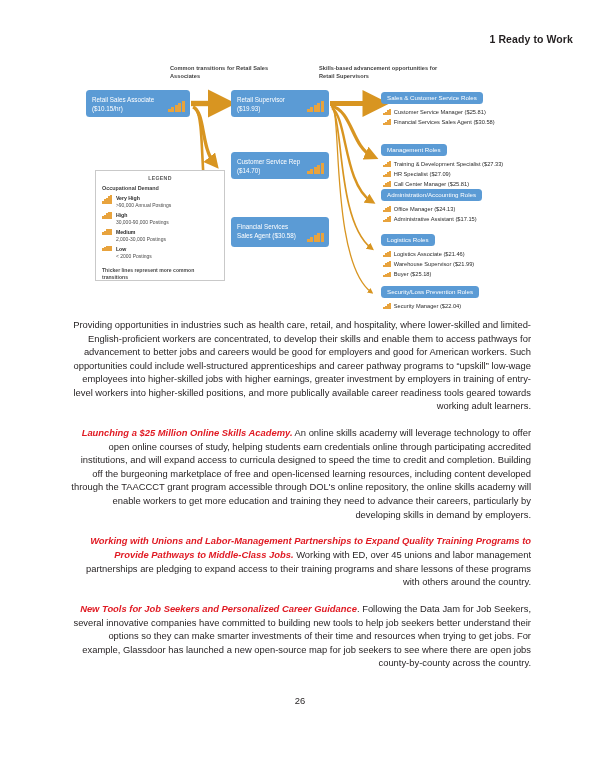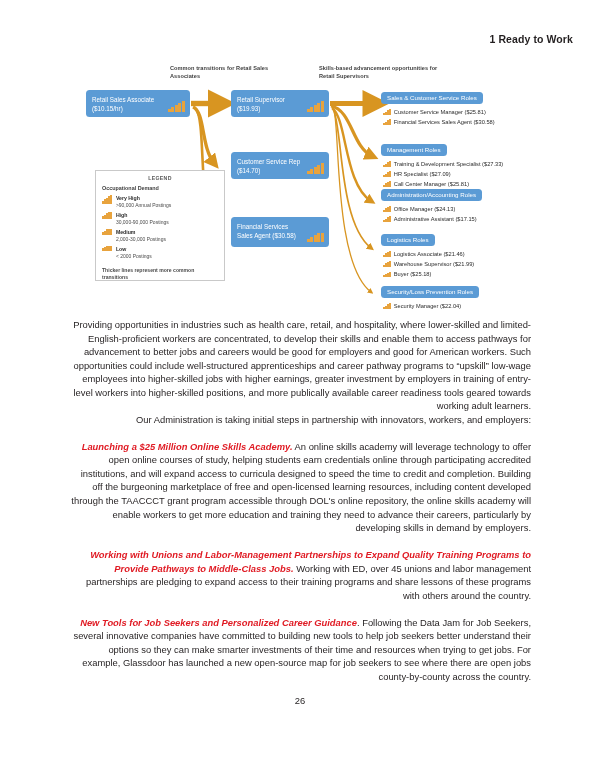--- a/index.html
+++ b/index.html
@@ -324,21 +324,20 @@
       <b>Low</b>
       <span>&lt; 2000  Postings</span>
     </span>
   </div>
 
   <div id="legend-foot">Thicker lines represent more common transitions</div>
 </div>
 
 <div id="body-text">
   <p>Providing opportunities in industries such as health care, retail, and hospitality, where lower-skilled and limited-English-proficient workers are concentrated, to develop their skills and enable them to access pathways for advancement to better jobs and careers would be good for employers and good for American workers. Such opportunities could include well-structured apprenticeships and career pathway programs to “upskill” low-wage employees into higher-skilled jobs with higher earnings, greater investment by employers in training of entry-level workers into higher-skilled positions, and more publically available career readiness tools geared towards working adult learners.</p>
-  <p>Our Administration is taking initial steps in partnership with innovators, workers, and employers:</p>
   <div class="gap"></div>
   <p><span class="redlead">Launching a $25 Million Online Skills Academy.</span><span> An online skills academy will leverage technology to offer open online courses of study, helping students earn credentials online through participating accredited institutions, and will expand access to curricula designed to speed the time to credit and completion. Building off the burgeoning marketplace of free and open-licensed learning resources, including content developed through the TAACCCT grant program accessible through DOL's online repository, the online skills academy will enable workers to get more education and training they need to advance their careers, particularly by developing skills in demand by employers.</span></p>
   <div class="gap"></div>
   <p><span class="redlead">Working with Unions and Labor-Management Partnerships to Expand Quality Training Programs to Provide Pathways to Middle-Class Jobs.</span><span> Working with ED, over 45 unions and labor management partnerships are pledging to expand access to their training programs and share lessons of these programs with others around the country.</span></p>
   <div class="gap"></div>
   <p><span class="redlead">New Tools for Job Seekers and Personalized Career Guidance</span><span>. Following the Data Jam for Job Seekers, several innovative companies have committed to building new tools to help job seekers better understand their options so they can make smarter investments of their time and resources when trying to get jobs. For example, Glassdoor has launched a new open-source map for job seekers to see where there are open jobs county-by-county across the country.</span></p>
 </div>
 
 <div id="page-number">26</div>
 

